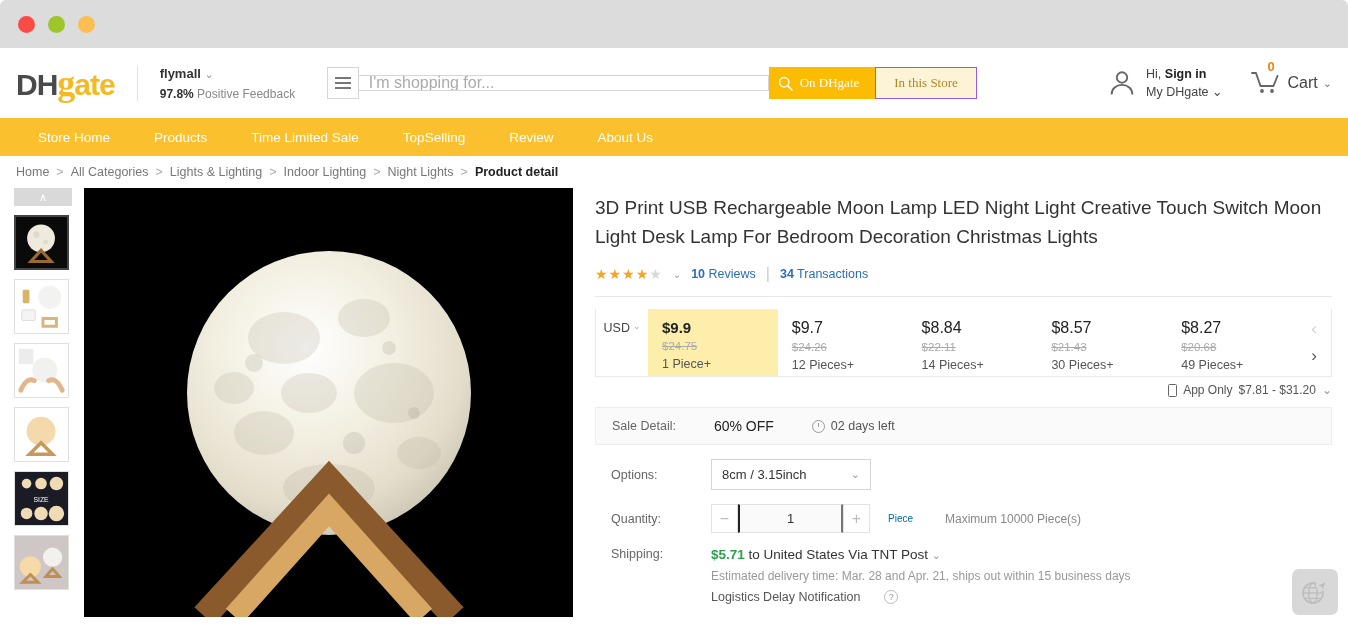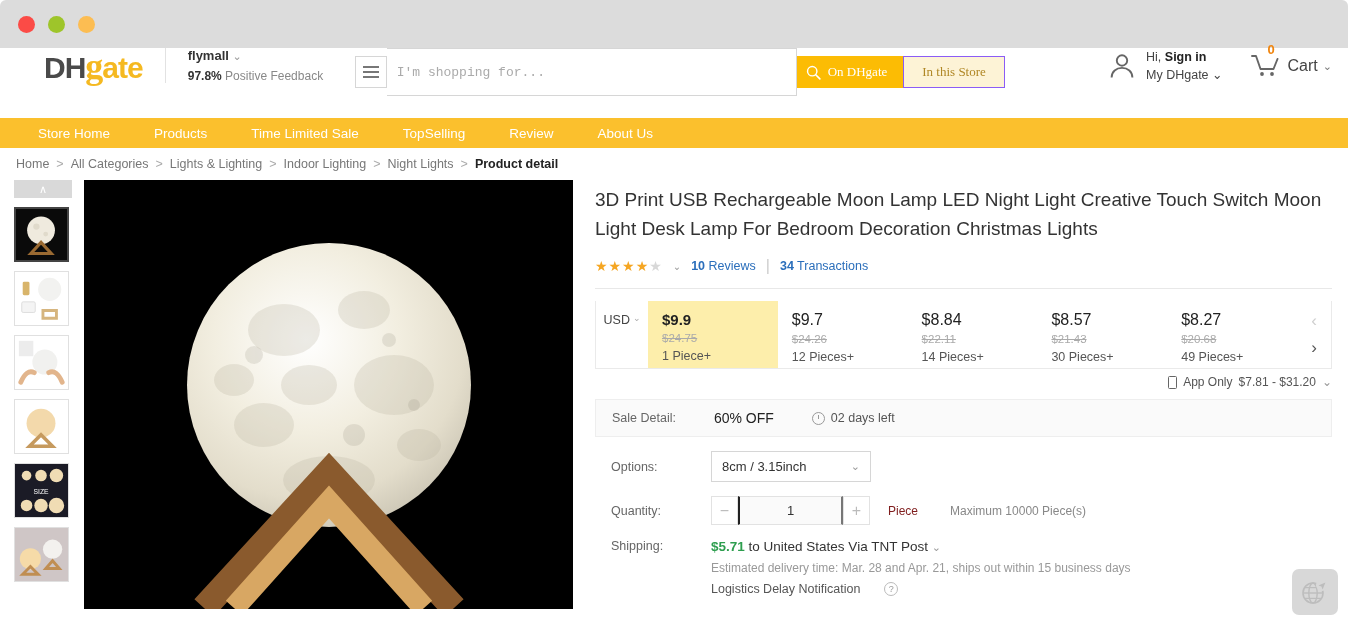--- a/index.html
+++ b/index.html
@@ -17,21 +17,21 @@
     border-top-left-radius: 6px; border-top-right-radius: 6px;
   }
   .dot { width: 17px; height: 17px; border-radius: 50%; margin-right: 13px; }
   .dot.red    { background: #fb4b46; }
   .dot.green  { background: #9ec52a; }
   .dot.yellow { background: #fcbd52; }
 
   
   .site-header {
     height: 70px; background: #fff;
-    display: flex; align-items: flex-start; padding: 0 16px; margin-left: 28px;
+    display: flex; align-items: center; padding: 0 16px;
   }
   .logo { font-size: 30px; font-weight: bold; letter-spacing: -1px; line-height: 1; }
   .logo .dh   { color: #4a4a4a; }
   .logo .g    { color: #f5b921; font-size: 36px; font-family: "Liberation Serif", serif; }
   .logo .ate  { color: #f5b921; }
 
   .store-block {
     margin-left: 22px; padding-left: 22px;
     border-left: 1px solid #e2e2e2; min-width: 170px;
   }
@@ -41,23 +41,23 @@
   .store-fb b { color: #333; }
 
   .search-wrap { display: flex; align-items: center; margin-left: 20px; }
   .ham-btn {
     width: 32px; height: 32px; border: 1px solid #d6d6d6; background: #fff;
     display: flex; flex-direction: column; justify-content: center;
     align-items: center; gap: 3px; cursor: pointer;
   }
   .ham-btn i { display: block; width: 16px; height: 2px; background: #777; }
   .search-input {
-    width: 410px; height: 48px; border: 1px solid #d6d6d6; border-left: none;
-    padding: 0 10px; font-size: 13px; color: #333; outline: none;
-    font-family: Liberation Mono, monospace;
+    width: 410px; height: 16px; border: 1px solid #d6d6d6; border-left: none;
+    padding: 0 10px; font-size: 16px; color: #333; outline: none;
+    font-family: Liberation Sans, sans-serif;
   }
   .search-input::placeholder { color: #aaa; }
   .btn-ondh {
     height: 32px; background: #fcbc04; border: none; color: #fff;
     font-size: 13px; padding: 0 16px 0 8px; display: flex; align-items: center;
     gap: 6px; cursor: pointer; font-family: "Liberation Serif", serif;
   }
   .btn-instore {
     height: 32px; background: #fdf3d6; border: 1px solid #8b5cf6; color: #b08725;
     font-size: 13px; padding: 0 18px; display: flex; align-items: center;
@@ -70,21 +70,21 @@
   .signin-txt b { color: #222; }
   .cart { display: flex; align-items: center; gap: 5px; cursor: pointer; position: relative; }
   .cart-label { font-size: 16px; color: #444; }
   .cart-count {
     position: absolute; left: 19px; top: -10px;
     color: #f0840c; font-size: 13px; font-weight: bold;
   }
 
   
   .nav-bar {
-    height: 30px; background: #fbc02d; display: flex; align-items: center;
+    height: 38px; background: #fbc02d; display: flex; align-items: center;
     padding-left: 16px; gap: 0;
   }
   .nav-item {
     color: #fff; font-size: 13.5px; padding: 0 22px; cursor: pointer;
     white-space: nowrap;
   }
 
   
   .crumbs {
     height: 32px; display: flex; align-items: center; padding-left: 16px;
@@ -191,21 +191,21 @@
     width: 27px; height: 29px; border: 1px solid #e2e2e2; background: #fff;
     color: #bbb; font-size: 16px; display: flex; align-items: center;
     justify-content: center; cursor: pointer;
   }
   .step-val {
     width: 105px; height: 29px; border-top: 1px solid #e2e2e2;
     border-bottom: 1px solid #e2e2e2; background: #fafafa; text-align: center;
     font-size: 13px; color: #333; outline: none;
     font-family: "Liberation Sans", sans-serif;
   }
-  .unit { font-size: 12px; color: #7f1d1d; margin-left: 18px; }
+  .unit { font-size: 10px; color: #0369a1; margin-left: 18px; }
   .maxnote { font-size: 12px; color: #888; margin-left: 32px; }
 
   .ship-val { font-size: 13.5px; color: #333; }
   .ship-val .amt { color: #2e9e4f; font-weight: bold; }
   .ship-val .caret { color: #999; font-size: 11px; }
   .ship-sub { font-size: 12px; color: #999; margin-top: 7px; }
   .ship-logi { font-size: 12.5px; color: #555; margin-top: 7px; display: flex; align-items: center; gap: 24px; }
   .qmark {
     width: 14px; height: 14px; border: 1px solid #bbb; border-radius: 50%;
     font-size: 9px; color: #999; display: flex; align-items: center;

